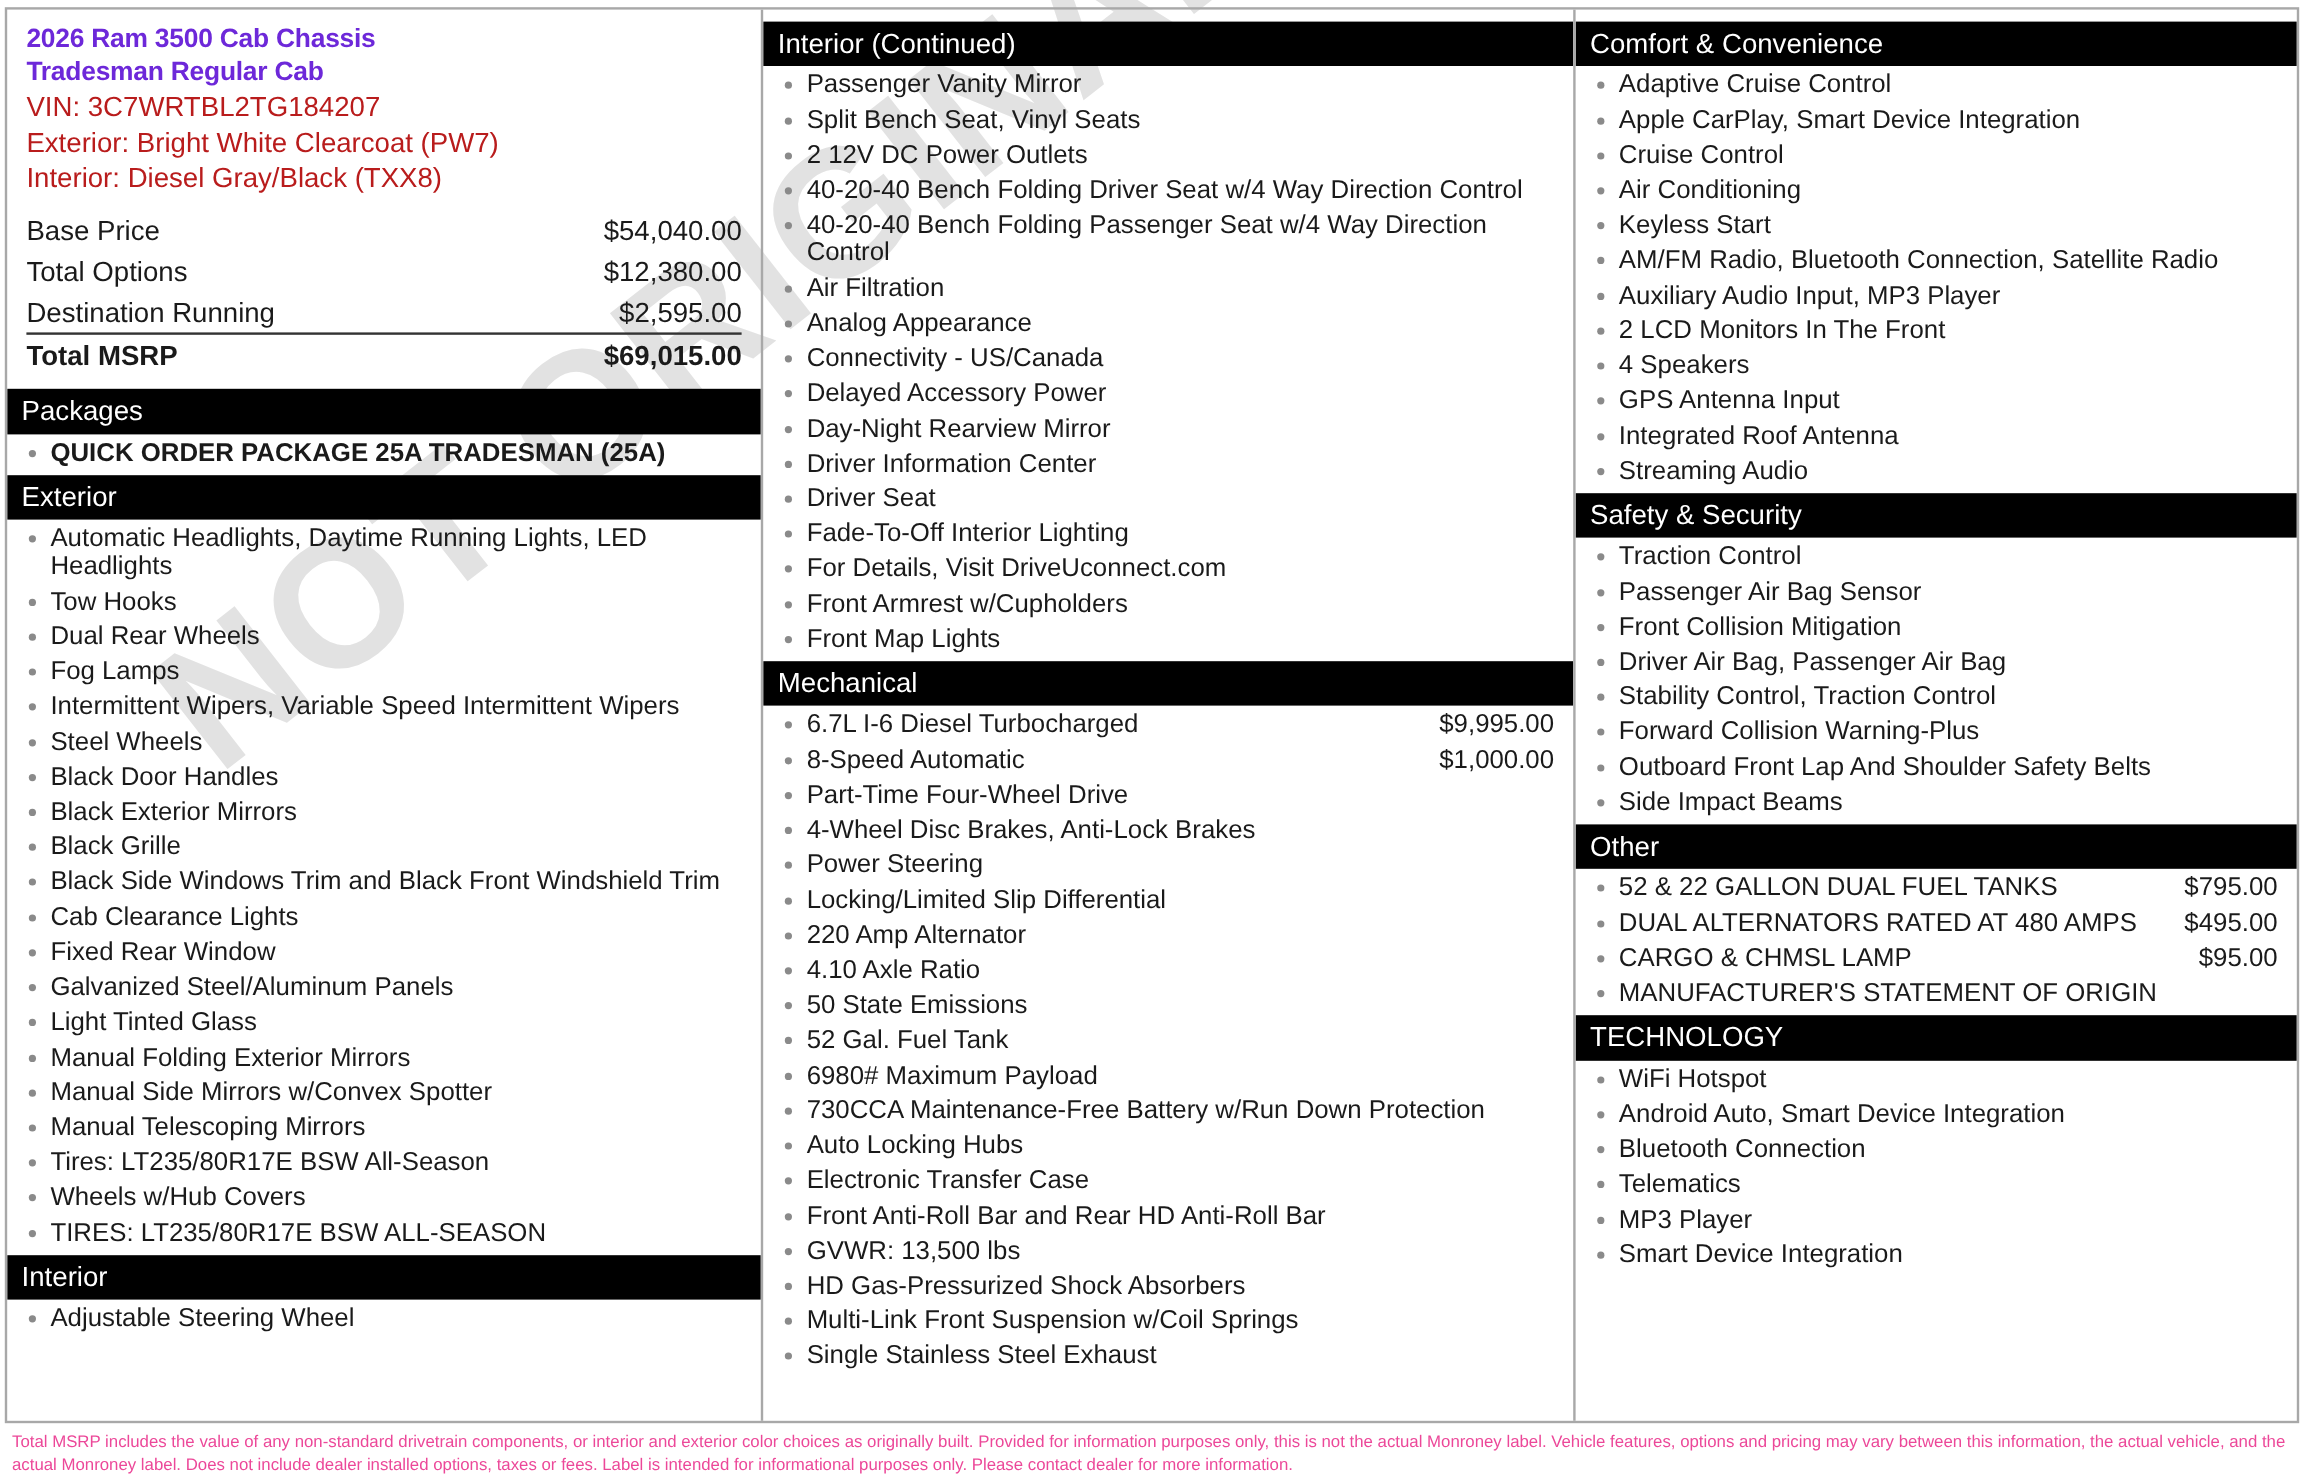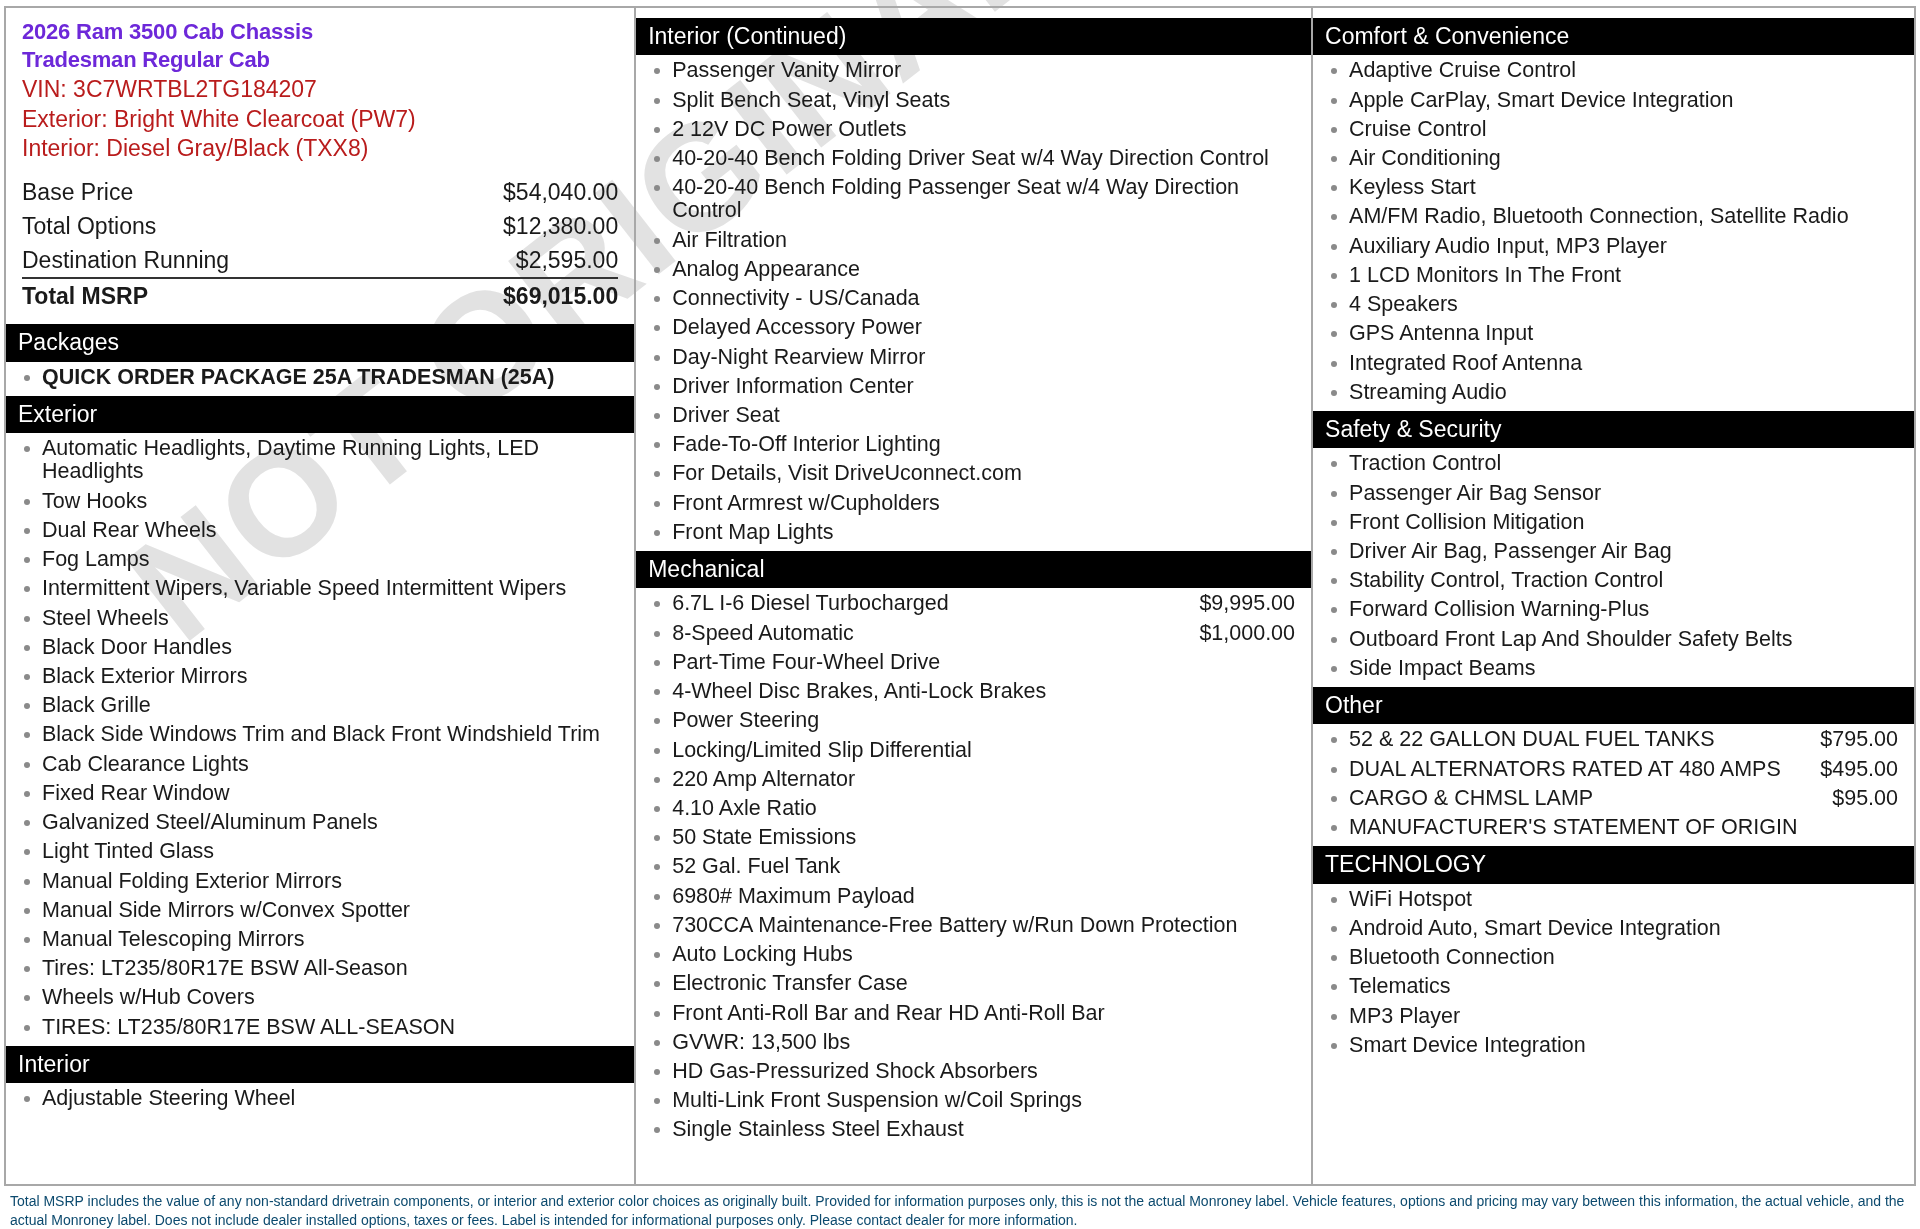--- a/index.html
+++ b/index.html
@@ -147,21 +147,21 @@
   }
 
   
   .footer {
     position: absolute;
     left: 4px;
     top: 1192px;
     width: 1912px;
     font-size: 14px;
     line-height: 1.35;
-    color: #0c4a6e;
+    color: #ec4899;
     z-index: 12;
     padding: 0 6px;
   }
 </style>
 </head>
 <body>
 
 <div id="sticker">
 
   <div class="watermark">
@@ -295,21 +295,21 @@
     <div class="col col-3">
       <div class="sec-head first" style="margin-top:10px;">Comfort &amp; Convenience</div>
       <ul class="items">
           <li><span class="bullet"></span><span class="label">Adaptive Cruise Control</span></li>
           <li><span class="bullet"></span><span class="label">Apple CarPlay, Smart Device Integration</span></li>
           <li><span class="bullet"></span><span class="label">Cruise Control</span></li>
           <li><span class="bullet"></span><span class="label">Air Conditioning</span></li>
           <li><span class="bullet"></span><span class="label">Keyless Start</span></li>
           <li><span class="bullet"></span><span class="label">AM/FM Radio, Bluetooth Connection, Satellite Radio</span></li>
           <li><span class="bullet"></span><span class="label">Auxiliary Audio Input, MP3 Player</span></li>
-          <li><span class="bullet"></span><span class="label">1 LCD Monitors In The Front</span></li>
+          <li><span class="bullet"></span><span class="label">2 LCD Monitors In The Front</span></li>
           <li><span class="bullet"></span><span class="label">4 Speakers</span></li>
           <li><span class="bullet"></span><span class="label">GPS Antenna Input</span></li>
           <li><span class="bullet"></span><span class="label">Integrated Roof Antenna</span></li>
           <li><span class="bullet"></span><span class="label">Streaming Audio</span></li>
         </ul>
 
       <div class="sec-head">Safety &amp; Security</div>
       <ul class="items">
           <li><span class="bullet"></span><span class="label">Traction Control</span></li>
           <li><span class="bullet"></span><span class="label">Passenger Air Bag Sensor</span></li>

